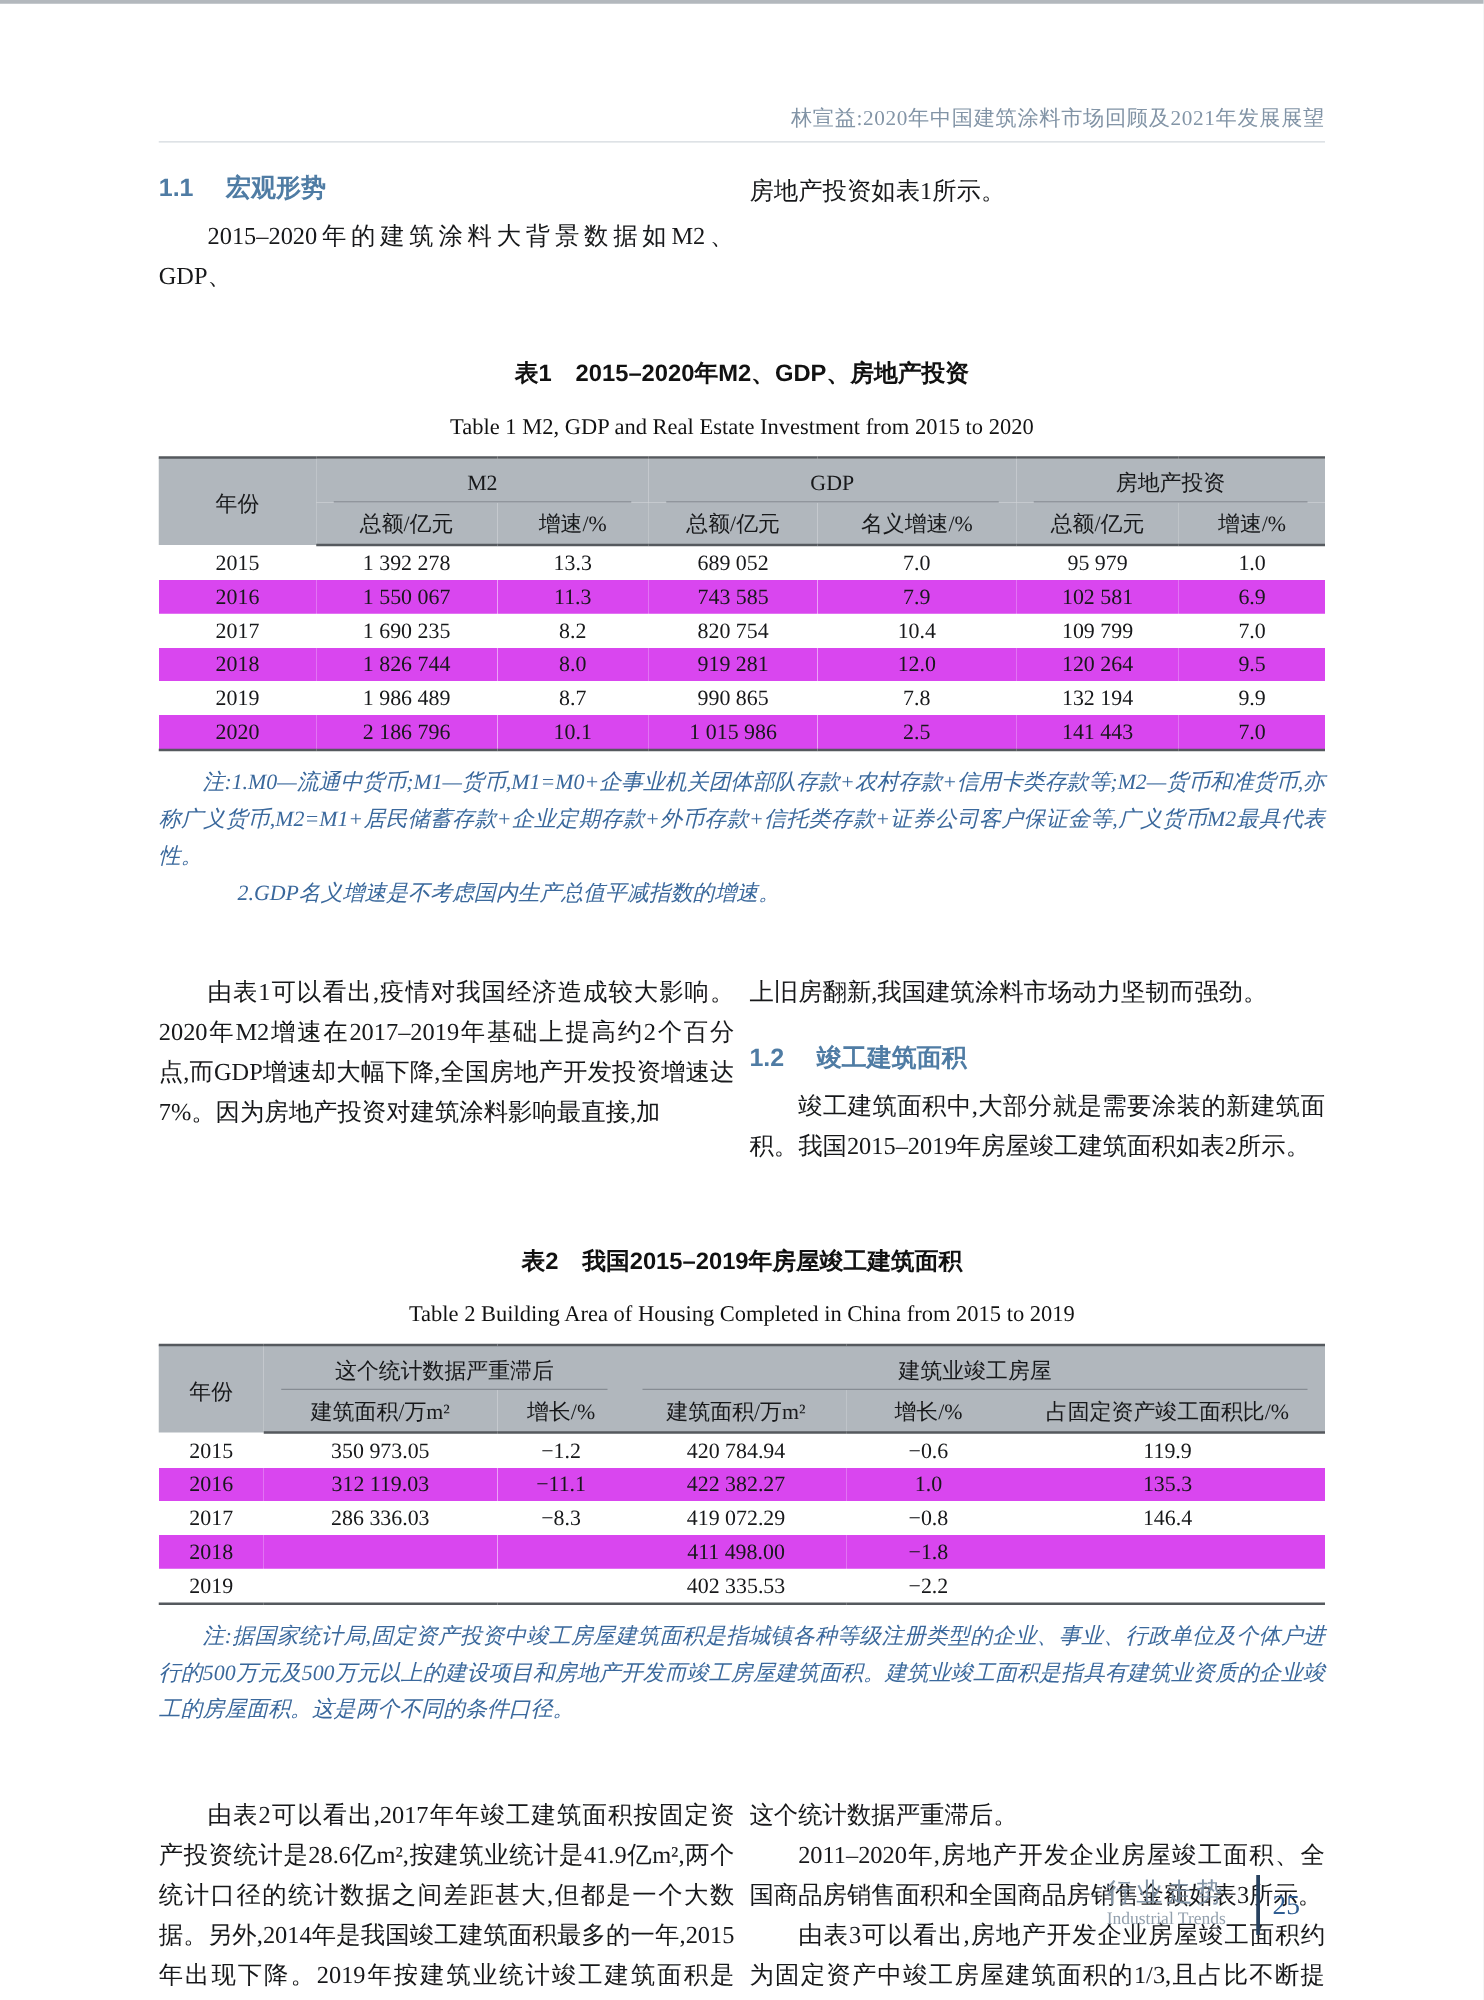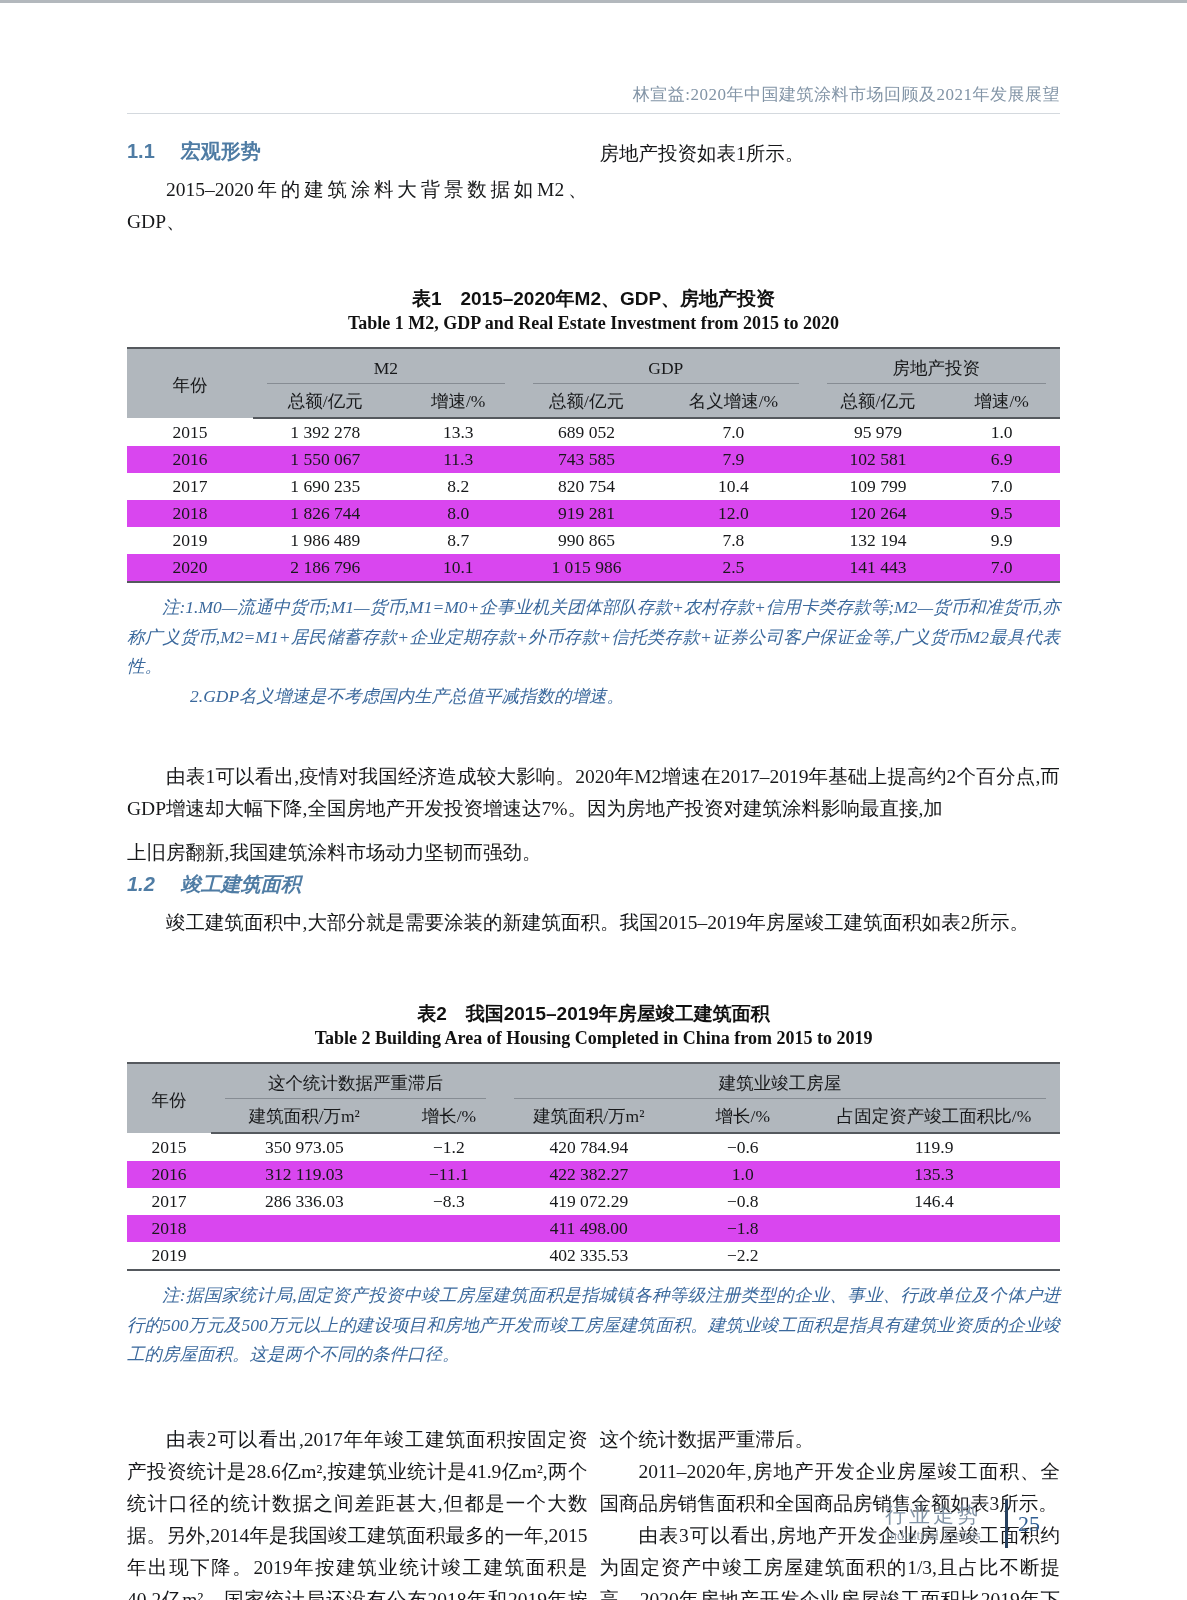--- a/index.html
+++ b/index.html
@@ -28,33 +28,33 @@
   .noindent { text-indent:0; }
 
   h2.section {
     font-family:"Liberation Sans", sans-serif;
     font-size:20px; line-height:30px; color:#4f7ca4;
     margin:0 0 8px 0; font-weight:bold;
   }
   h2.section .num { margin-right:1.3em; }
 
   #block1 { margin-top:22px; }
-  #block2 { margin-top:50px;flex-direction:column; }
+  #block2 { margin-top:50px; }
   #block3 { margin-top:54px; }
   #block1 .col-right p { padding-top:2px; }
 
   .tbl-title-cn {
     text-align:center; font-weight:bold; font-size:19px;
     font-family:"Liberation Sans", sans-serif; color:#111;
   }
   #t1-block .tbl-title-cn { margin-top:48px; }
   #t2-block .tbl-title-cn { margin-top:62px; }
   .tbl-title-cn .tlabel { margin-right:1em; }
   .tbl-title-en {
-    text-align:center; font-weight:bold; font-size:18px; margin-top:1px; color:#111;
+    text-align:center; font-weight:normal; font-size:18px; margin-top:19px; color:#111;
   }
 
   table.datatable {
     width:100%; border-collapse:collapse; margin-top:13px;
     font-size:17.5px; table-layout:fixed;
     border-top:2px solid #55595e; border-bottom:2px solid #55595e;
   }
   table.datatable thead { background:#b1b7bd; }
   table.datatable thead tr.sub-row th { border-bottom:2px solid #55595e; }
   table.datatable th {
@@ -212,21 +212,21 @@
         <p class="note-sub">2.GDP名义增速是不考虑国内生产总值平减指数的增速。</p>
       </div>
     </div>
 
     <div class="two-col" id="block2">
       <div class="col">
         <p class="body indent">由表1可以看出,疫情对我国经济造成较大影响。2020年M2增速在2017–2019年基础上提高约2个百分点,而GDP增速却大幅下降,全国房地产开发投资增速达7%。因为房地产投资对建筑涂料影响最直接,加</p>
       </div>
       <div class="col">
         <p class="body noindent">上旧房翻新,我国建筑涂料市场动力坚韧而强劲。</p>
-        <h2 class="section" style="margin-top:0;font-style:italic;">
+        <h2 class="section" style="margin-top:21px;">
           <span class="num">1.2</span><span>竣工建筑面积</span>
         </h2>
         <p class="body indent">竣工建筑面积中,大部分就是需要涂装的新建筑面积。我国2015–2019年房屋竣工建筑面积如表2所示。</p>
       </div>
     </div>
 
     <div id="t2-block">
       <div class="tbl-title-cn">
         <span class="tlabel">表2</span><span>我国2015–2019年房屋竣工建筑面积</span>
       </div>

